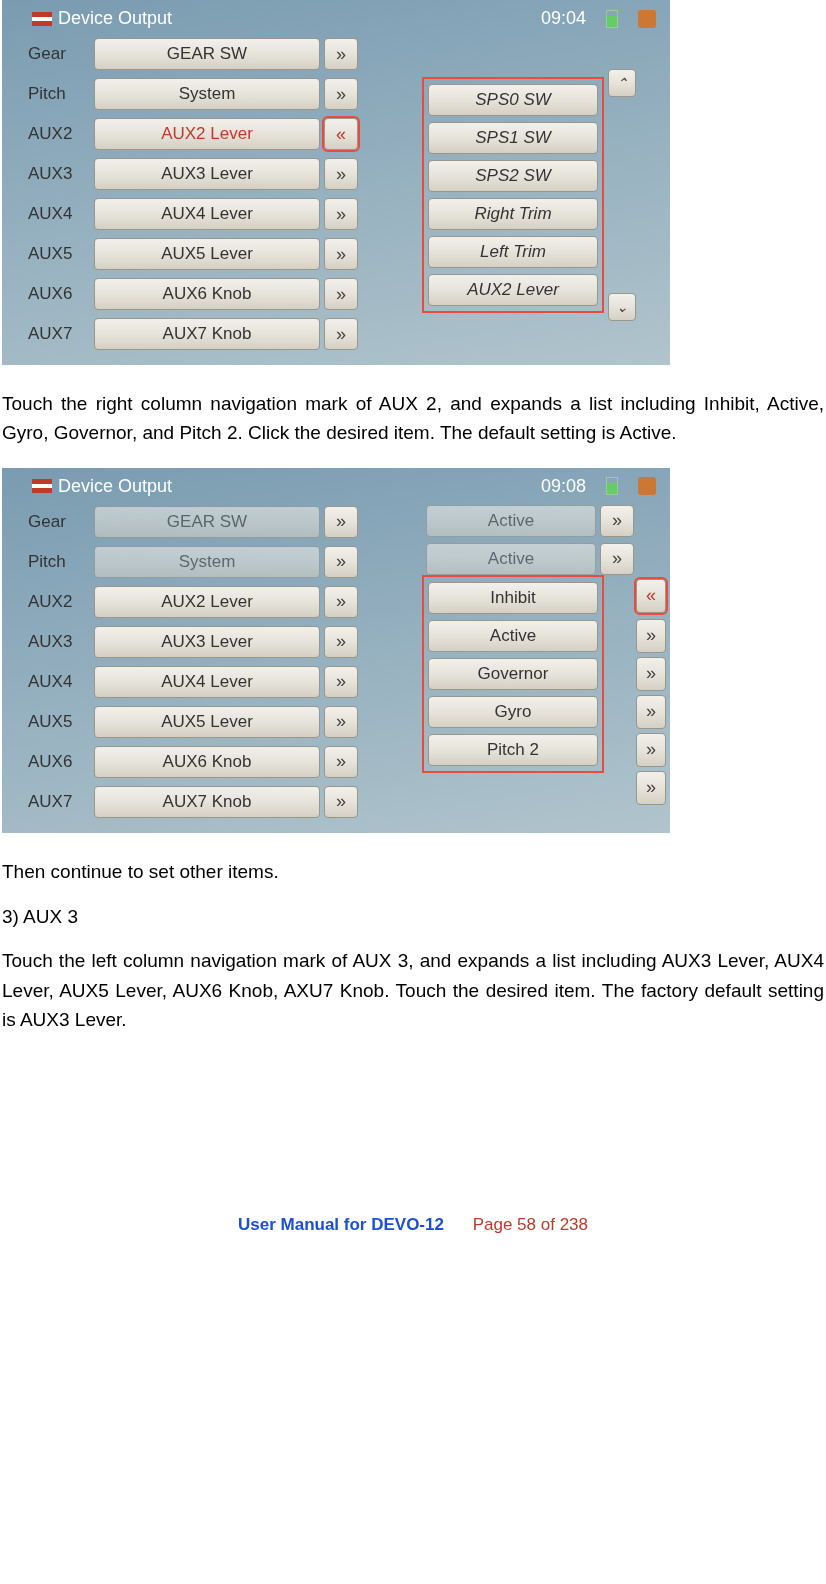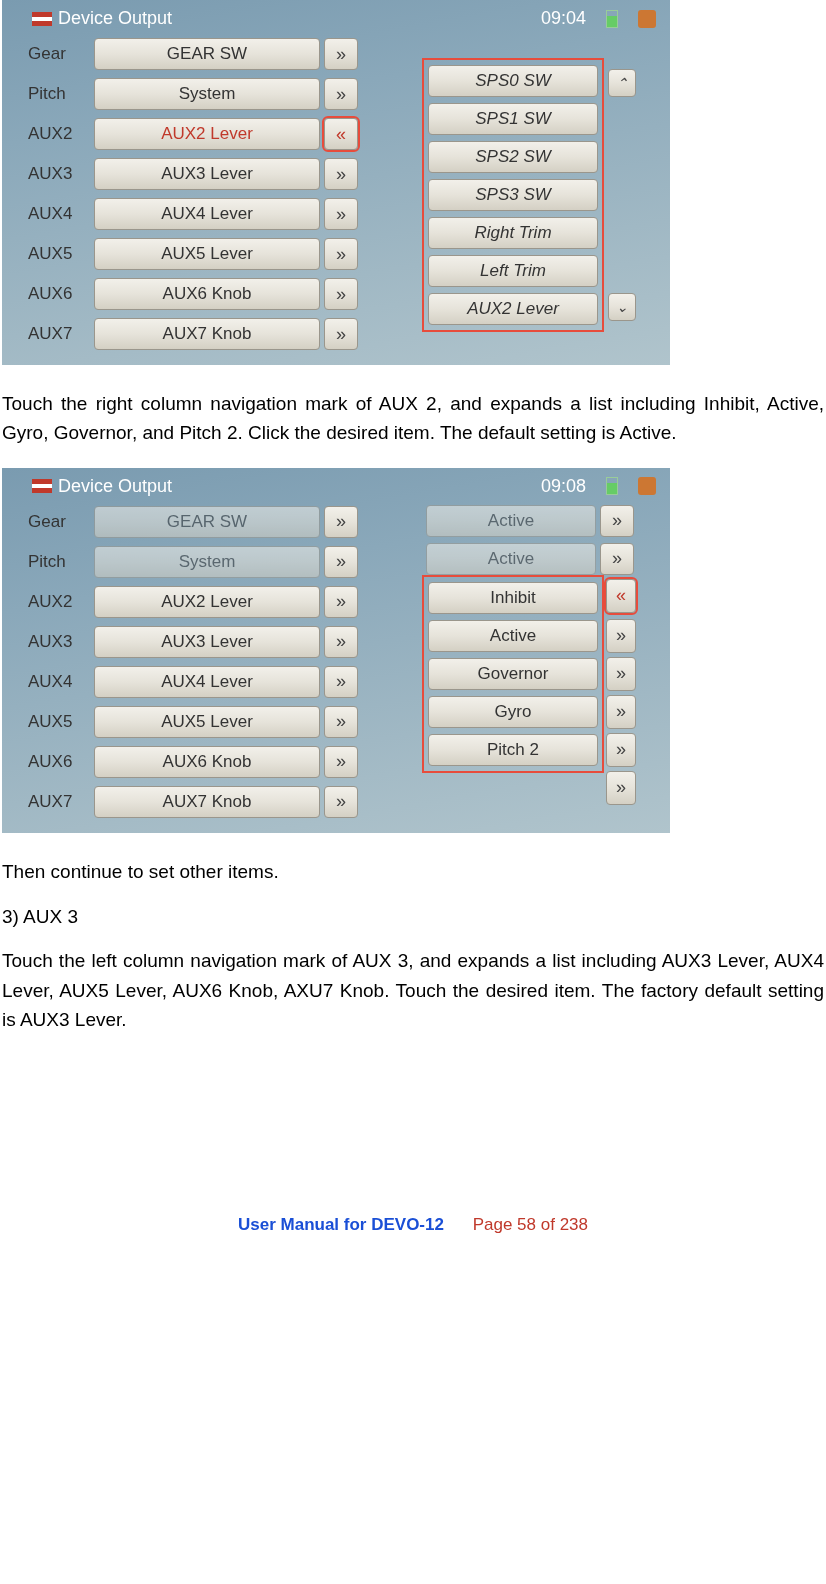--- a/index.html
+++ b/index.html
@@ -190,23 +190,20 @@
             <div class="right-row">
               <span class="right-btn">SPS0 SW</span>
             </div>
             <div class="right-row">
               <span class="right-btn">SPS1 SW</span>
             </div>
             <div class="right-row">
               <span class="right-btn">SPS2 SW</span>
             </div>
             <div class="right-row">
-              <span class="right-btn">SPS3 SW</span>
-            </div>
-            <div class="right-row">
               <span class="right-btn">Right Trim</span>
             </div>
             <div class="right-row">
               <span class="right-btn">Left Trim</span>
             </div>
             <div class="right-row">
               <span class="right-btn">AUX2 Lever</span>
             </div>
           </div>
         <div class="right-scrolls" style="height:260px;">
@@ -278,21 +275,21 @@
         <div id="ss2-right-top">
             <div class="row" style="height: 36px;">
               <span class="btn dimmed" style="width: 170px; flex: 0 0 170px;">Active</span>
               <span class="nav dimmed">»</span>
             </div>
             <div class="row" style="height: 36px;">
               <span class="btn dimmed" style="width: 170px; flex: 0 0 170px;">Active</span>
               <span class="nav dimmed">»</span>
             </div>
           </div>
-        <div style="display:flex; align-items:flex-start;">
+        <div style="display:flex; align-items:flex-start;justify-content:space-between;">
           <div class="right-col boxed" id="ss2-menu">
               <div class="right-row">
                 <span class="right-btn">Inhibit</span>
               </div>
               <div class="right-row">
                 <span class="right-btn">Active</span>
               </div>
               <div class="right-row">
                 <span class="right-btn">Governor</span>
               </div>

